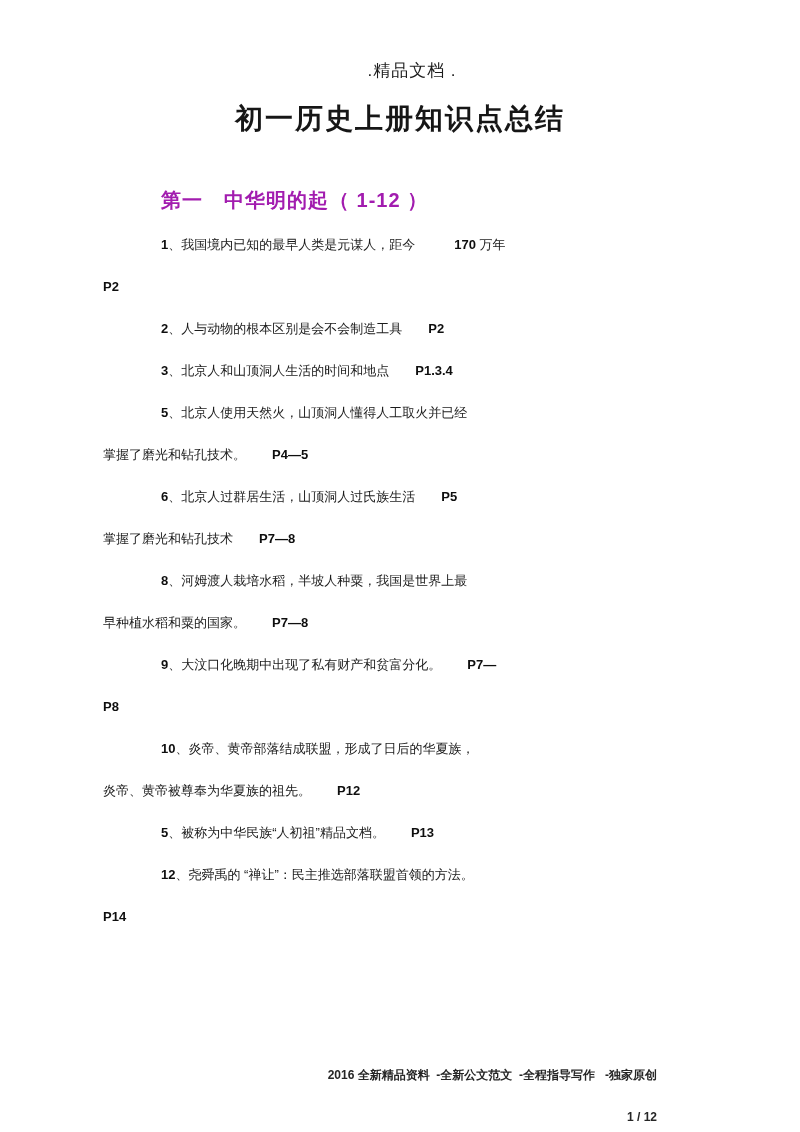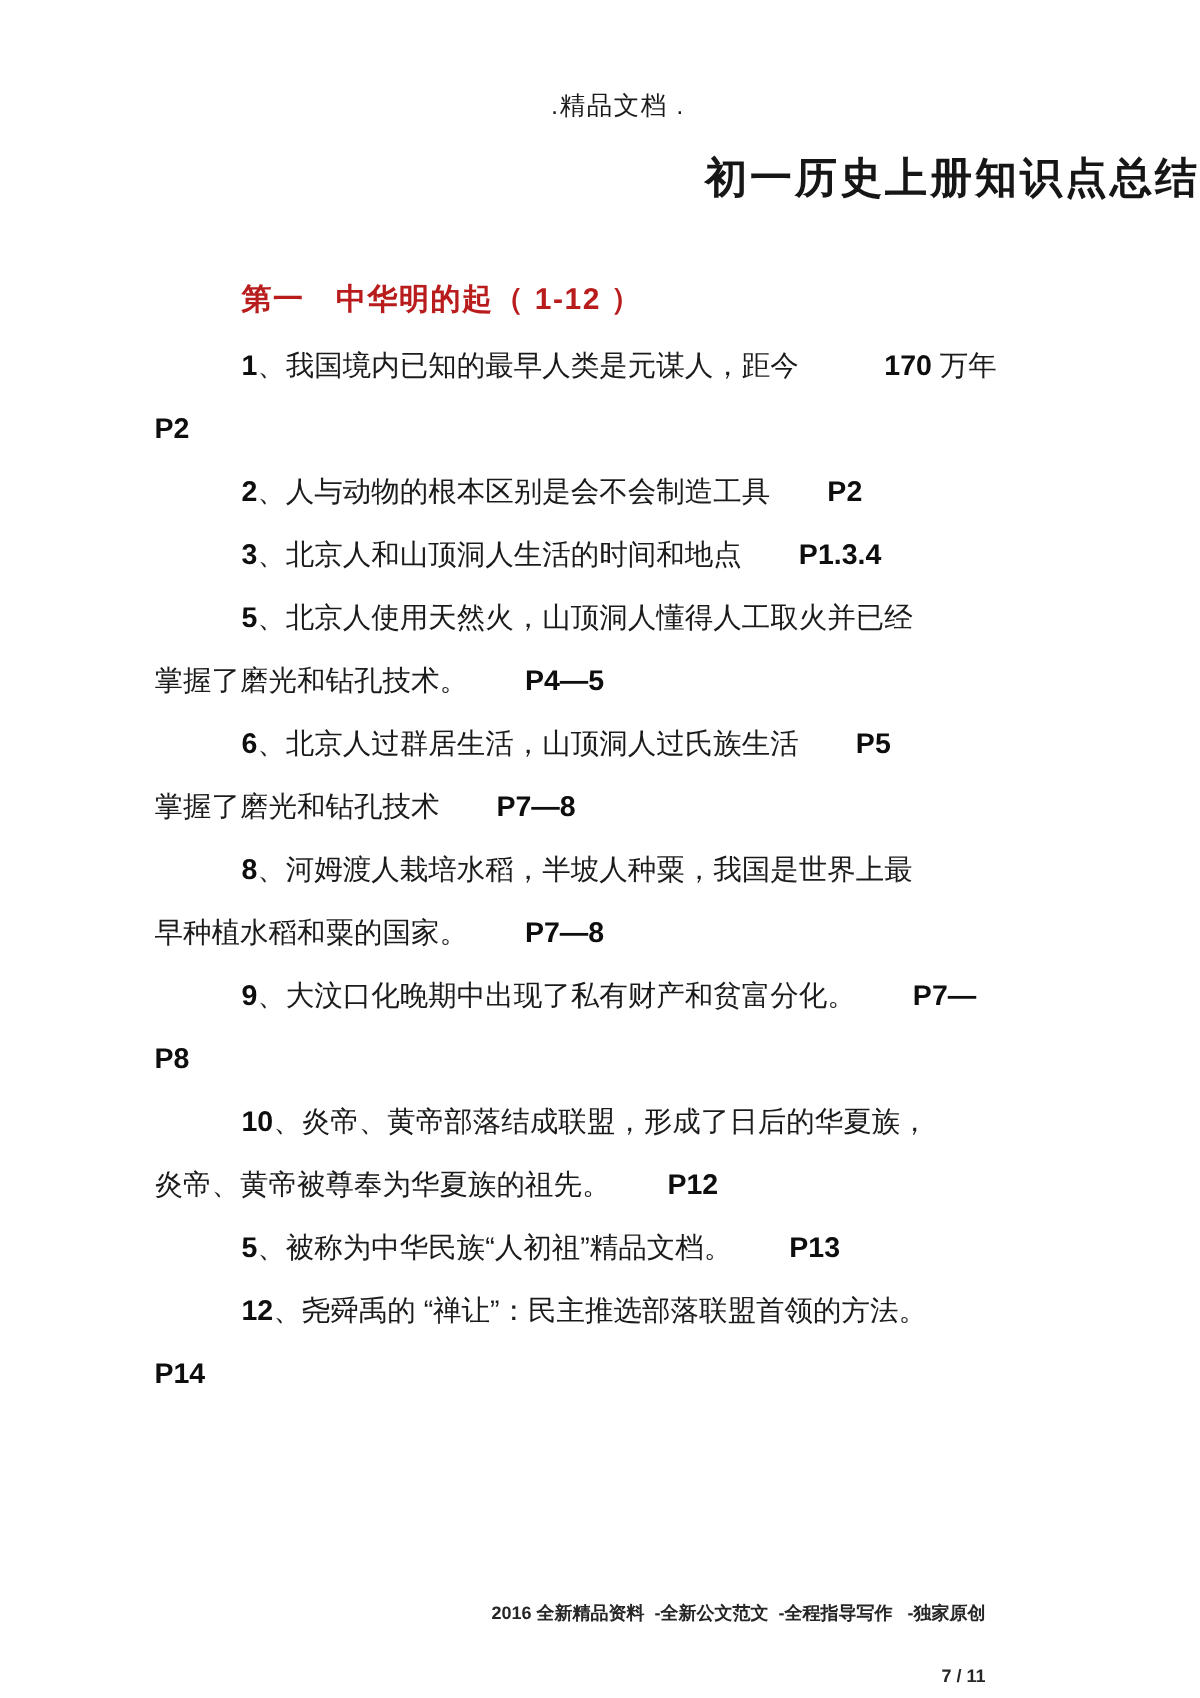--- a/index.html
+++ b/index.html
@@ -26,45 +26,45 @@
     letter-spacing: 1px;
     color: #1b1b1b;
     white-space: pre;
     padding-left: 12px;
   }
   .doc-title {
     position: absolute;
     top: 100px;
     left: 0;
     width: 100%;
-    text-align: right;
+    text-align: center;
     font-size: 28px;
     font-weight: 600;
     letter-spacing: 2px;
     margin: 0;
     color: #161616;
   }
   .content {
     position: absolute;
     top: 179px;
     left: 103px;
     width: 596px;
   }
   .line {
     line-height: 42px;
-    font-size: 19px;
+    font-size: 13px;
     white-space: pre-wrap;
   }
   .line.indent { text-indent: 58px; }
   .line.heading {
     font-weight: 600;
     font-size: 20px;
     letter-spacing: 1px;
     margin-bottom: 3px;
-    color: #b91c1c;
+    color: #a21caf;
   }
   .seg-bold {
     font-weight: 700;
     color: #0e0e0e;
   }
   .footer {
     position: absolute;
     top: 1040px;
     right: 143px;
     text-align: right;
@@ -100,16 +100,16 @@
       <div class="line"><span class="seg-bold">P8</span></div>
       <div class="line indent"><span class="seg-bold">10</span><span>、炎帝、黄帝部落结成联盟，形成了日后的华夏族，</span></div>
       <div class="line"><span>炎帝、黄帝被尊奉为华夏族的祖先。</span><span>　　</span><span class="seg-bold">P12</span></div>
       <div class="line indent"><span class="seg-bold">5</span><span>、被称为中华民族“人初祖”精品文档。</span><span>　　</span><span class="seg-bold">P13</span></div>
       <div class="line indent"><span class="seg-bold">12</span><span>、尧舜禹的 “禅让”：民主推选部落联盟首领的方法。</span></div>
       <div class="line"><span class="seg-bold">P14</span></div>
     </div>
 
   <div class="footer">
     <div>2016 全新精品资料  -全新公文范文  -全程指导写作   -独家原创</div>
-    <div>7 / 11</div>
+    <div>1 / 12</div>
   </div>
 
 </div>
 
 </body></html>

